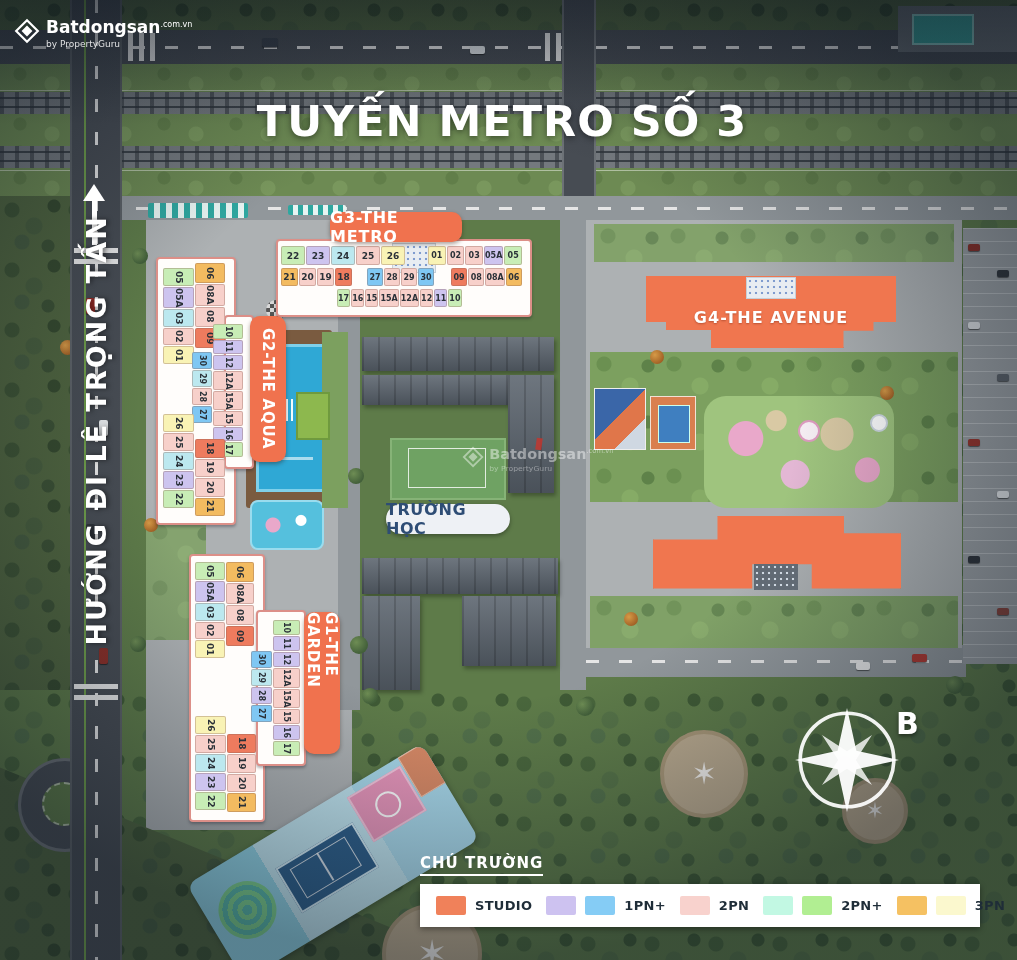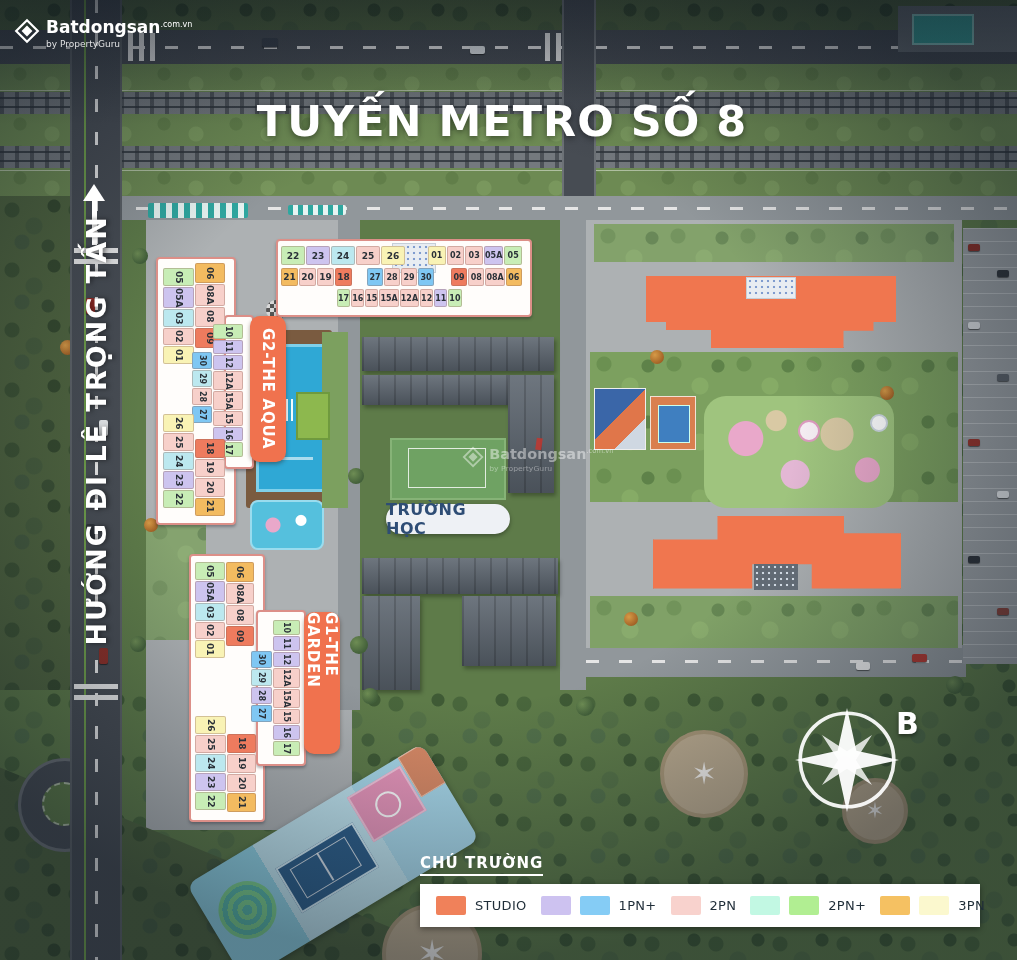--- a/index.html
+++ b/index.html
@@ -60,21 +60,21 @@
   .street{color:#fff;font-weight:800;font-size:27px;letter-spacing:2px;text-align:center;white-space:nowrap;text-shadow:0 2px 5px rgba(0,0,0,.5);}
   .school-pill{background:#eef1f5;color:#2e4d75;font-weight:800;font-size:16px;border-radius:16px;display:flex;align-items:center;justify-content:center;letter-spacing:.5px;box-shadow:0 2px 4px rgba(0,0,0,.35);}
   .brand{display:flex;align-items:flex-start;gap:6px;color:#fff;}
   .brand .bname{font-weight:700;font-size:17px;line-height:1;}
   .brand .bdom{font-size:8px;vertical-align:super;}
   .brand .bby{font-size:9px;opacity:.85;margin-top:2px;}
   
   #legend-bar{background:#fff;display:flex;align-items:center;padding:0 16px;gap:14px;box-shadow:0 2px 6px rgba(0,0,0,.4);}
   .lg-item{display:flex;align-items:center;gap:9px;}
   .lg-sw{width:30px;height:19px;border-radius:2px;}
-  .lg-lb{font-weight:400;font-size:13px;color:#1f2d38;letter-spacing:.3px;text-align:center;}
+  .lg-lb{font-weight:700;font-size:13px;color:#1f2d38;letter-spacing:.3px;text-align:center;}
   .vignette{pointer-events:none;background:
      radial-gradient(ellipse 62% 56% at 46% 44%,rgba(0,0,0,0) 52%,rgba(12,21,32,.42) 100%),
      linear-gradient(180deg,rgba(8,14,24,.38),rgba(8,14,24,0) 13%);}
   .arrow-head{width:0;height:0;border-left:11px solid transparent;border-right:11px solid transparent;border-bottom:17px solid #fff;}
   .arrow-stem{width:5px;height:44px;background:#fff;margin:0 auto;}
   .car{border-radius:2px;box-shadow:0 1px 1px rgba(0,0,0,.5);}
   .court-line{border:1px solid rgba(255,255,255,.8);}
 </style>
 </head>
 <body>
@@ -222,20 +222,23 @@
     <div class="abs car" style="left:27px;top:420px;width:9px;height:16px;background:#e3e6e8;"></div>
     <div class="abs car" style="left:14px;top:524px;width:9px;height:16px;background:#30353b;"></div>
     <div class="abs car" style="left:27px;top:648px;width:9px;height:16px;background:#8a2f28;"></div>
   </div>
 
   <div class="abs vignette" style="left:0;top:0;width:1017px;height:960px;"></div>
 
   <div class="abs fp" style="left:646px;top:276px;width:250px;height:72px;clip-path:polygon(0 0,100% 0,100% 64%,91% 64%,91% 76%,79% 76%,79% 100%,26% 100%,26% 75%,8% 75%,8% 64%,0 64%);">
   </div>
   <div class="abs dots" style="left:746px;top:277px;width:48px;height:20px;"></div>
+  <div class="abs" style="left:646px;top:308px;width:250px;text-align:center;color:#fff;font-weight:800;font-size:16px;letter-spacing:1px;text-shadow:0 1px 2px rgba(120,40,20,.45);">
+    <span>G4-THE AVENUE</span>
+  </div>
 
   <div class="abs fp" style="left:653px;top:516px;width:248px;height:78px;clip-path:polygon(0 30%,26% 30%,26% 0,77% 0,77% 22%,100% 22%,100% 93%,64% 93%,64% 62%,40% 62%,40% 93%,0 93%);">
   </div>
   <div class="abs dots-dark" style="left:754px;top:564px;width:44px;height:26px;"></div>
 
   <div class="abs bldg" style="left:276px;top:239px;width:252px;height:74px;"></div>
   <div class="abs dots" style="left:392px;top:243px;width:42px;height:28px;"></div>
   <div class="abs hgrp" style="left:281px;top:246px;width:124px;height:19px;">
       <span class="tile" style="background: rgb(200, 237, 182);">22</span>
       <span class="tile" style="background: rgb(205, 196, 239);">23</span>
@@ -271,20 +274,23 @@
   <div class="abs hgrp sm" style="left:337px;top:289px;width:123px;height:18px;">
       <span class="tile" style="background: rgb(200, 237, 182);">17</span>
       <span class="tile" style="background: rgb(247, 208, 202);">16</span>
       <span class="tile" style="background: rgb(247, 208, 202);">15</span>
       <span class="tile" style="background: rgb(247, 208, 202);">15A</span>
       <span class="tile" style="background: rgb(247, 208, 202);">12A</span>
       <span class="tile" style="background: rgb(247, 208, 202);">12</span>
       <span class="tile" style="background: rgb(205, 196, 239);">11</span>
       <span class="tile" style="background: rgb(200, 237, 182);">10</span>
     </div>
+  <div class="abs badge" style="left:330px;top:212px;width:132px;height:30px;font-size:16px;">
+    <span>G3-THE METRO</span>
+  </div>
 
   <div class="abs bldg" style="left:156px;top:257px;width:76px;height:264px;"></div>
   <div class="abs bldg" style="left:224px;top:315px;width:26px;height:150px;"></div>
   <div class="abs vgrp" style="left:163px;top:268px;width:31px;height:96px;">
       <span class="tile" style="background: rgb(200, 237, 182);">05</span>
       <span class="tile" style="background: rgb(205, 196, 239);">05A</span>
       <span class="tile" style="background: rgb(188, 232, 239);">03</span>
       <span class="tile" style="background: rgb(247, 208, 202);">02</span>
       <span class="tile" style="background: rgb(249, 243, 181);">01</span>
     </div>
@@ -373,21 +379,21 @@
     </div>
   <div class="abs badge vert" style="left:304px;top:612px;width:36px;height:142px;font-size:15px;">
     <span>G1-THE GARDEN</span>
   </div>
 
   <div class="abs school-pill" style="left:386px;top:504px;width:124px;height:30px;">
     <span>TRƯỜNG HỌC</span>
   </div>
 
   <div class="abs big-title" style="left:252px;top:96px;width:500px;">
-    <span>TUYẾN METRO SỐ 8</span>
+    <span>TUYẾN METRO SỐ 3</span>
   </div>
 
   <div class="abs" style="left:83px;top:184px;width:22px;">
     <div class="arrow-head"></div>
       <div class="arrow-stem"></div>
   </div>
   <div class="abs street" style="left:-106px;top:428px;width:404px;transform:rotate(-90deg);">
     <span>HƯỚNG ĐI LÊ TRỌNG TẤN</span>
   </div>
 

